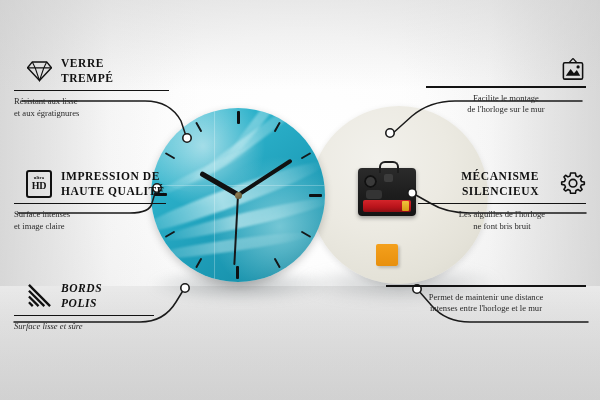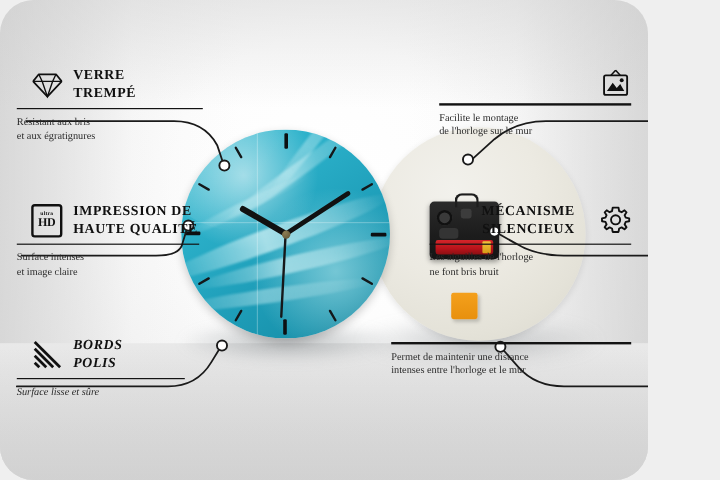--- a/index.html
+++ b/index.html
@@ -1,21 +1,21 @@
 <!DOCTYPE html>
 <html><head>
 <meta charset="utf-8">
 <style>
   html,body{margin:0;padding:0;}
   body{
     width:600px;height:400px;overflow:hidden;
     font-family:"Liberation Serif",serif;
     background:#efefef;
   }
-  #stage{position:relative;width:540px;height:400px;overflow:hidden;border-radius:28px;}
+  #stage{position:relative;width:600px;height:400px;overflow:hidden;}
 
   
   .bg-base{position:absolute;inset:0;
     background:
       radial-gradient(ellipse 62% 80% at 50% 38%, #ffffff 0%, #fdfdfd 38%, #f4f4f4 68%, #ececec 100%);
   }
   .bg-vig-l{position:absolute;left:0;top:0;width:200px;height:400px;
     background:linear-gradient(to right, rgba(196,196,196,.55), rgba(220,220,220,.12) 55%, rgba(255,255,255,0) 100%);}
   .bg-vig-r{position:absolute;right:0;top:0;width:200px;height:400px;
     background:linear-gradient(to left, rgba(196,196,196,.55), rgba(220,220,220,.12) 55%, rgba(255,255,255,0) 100%);}
@@ -98,21 +98,21 @@
   
   .callout{position:absolute;}
   .callout .head{display:flex;align-items:center;gap:9px;}
   .callout.right .head{flex-direction:row;justify-content:flex-end;}
   .ttl{font-weight:bold;font-size:11.5px;letter-spacing:.55px;color:#101010;line-height:1.30;
        text-transform:uppercase;white-space:nowrap;}
   .callout.left .ttl{text-align:left;}
   .callout.right .ttl{text-align:right;}
   .rule{height:1.6px;background:#131313;margin:4px 0 5px;}
   .desc{font-size:8.6px;color:#2a2a2a;line-height:1.38;white-space:nowrap;}
-  .callout.right .desc{text-align:left;}
+  .callout.right .desc{text-align:center;}
   .ico{width:26px;height:26px;flex:0 0 26px;display:flex;align-items:center;justify-content:center;color:#101010;padding-left:12px;}
   .ico svg{display:block;}
   .hd-box{width:25px;height:24px;border:2px solid #101010;border-radius:3px;
     display:flex;flex-direction:column;align-items:center;justify-content:center;line-height:1;}
   .hd-box .u{font-size:4.6px;font-weight:bold;letter-spacing:.2px;}
   .hd-box .h{font-size:10px;font-weight:bold;letter-spacing:-.2px;margin-top:.5px;}
 </style>
 </head>
 <body>
 
@@ -216,21 +216,21 @@
     <div class="head">
       <span class="ico">
         <svg width="25" height="22" viewBox="0 0 26 23">
           <path d="M5.5 2h15l5 6.2L13 21.5 0.5 8.2z" fill="none" stroke="#101010" stroke-width="1.5" stroke-linejoin="round"></path>
           <path d="M0.5 8.2h25M5.5 2l3 6.2L13 21.5 17.5 8.2 20.5 2M8.5 8.2h9" fill="none" stroke="#101010" stroke-width="1.2"></path>
         </svg>
       </span>
       <span class="ttl"><span>VERRE</span><br><span>TREMPÉ</span></span>
     </div>
     <div class="rule"></div>
-    <div class="desc"><span>Résistant aux bris</span><br><span>et aux égratignures</span></div>
+    <div class="desc"><span>Résistant aux lisse</span><br><span>et aux égratignures</span></div>
   </div>
 
   <div class="callout left" style="left:14px;top:169px;width:152px;">
     <div class="head">
       <span class="ico">
         <span class="hd-box">
           <span class="u">ultra</span>
           <span class="h">HD</span>
         </span>
       </span>

